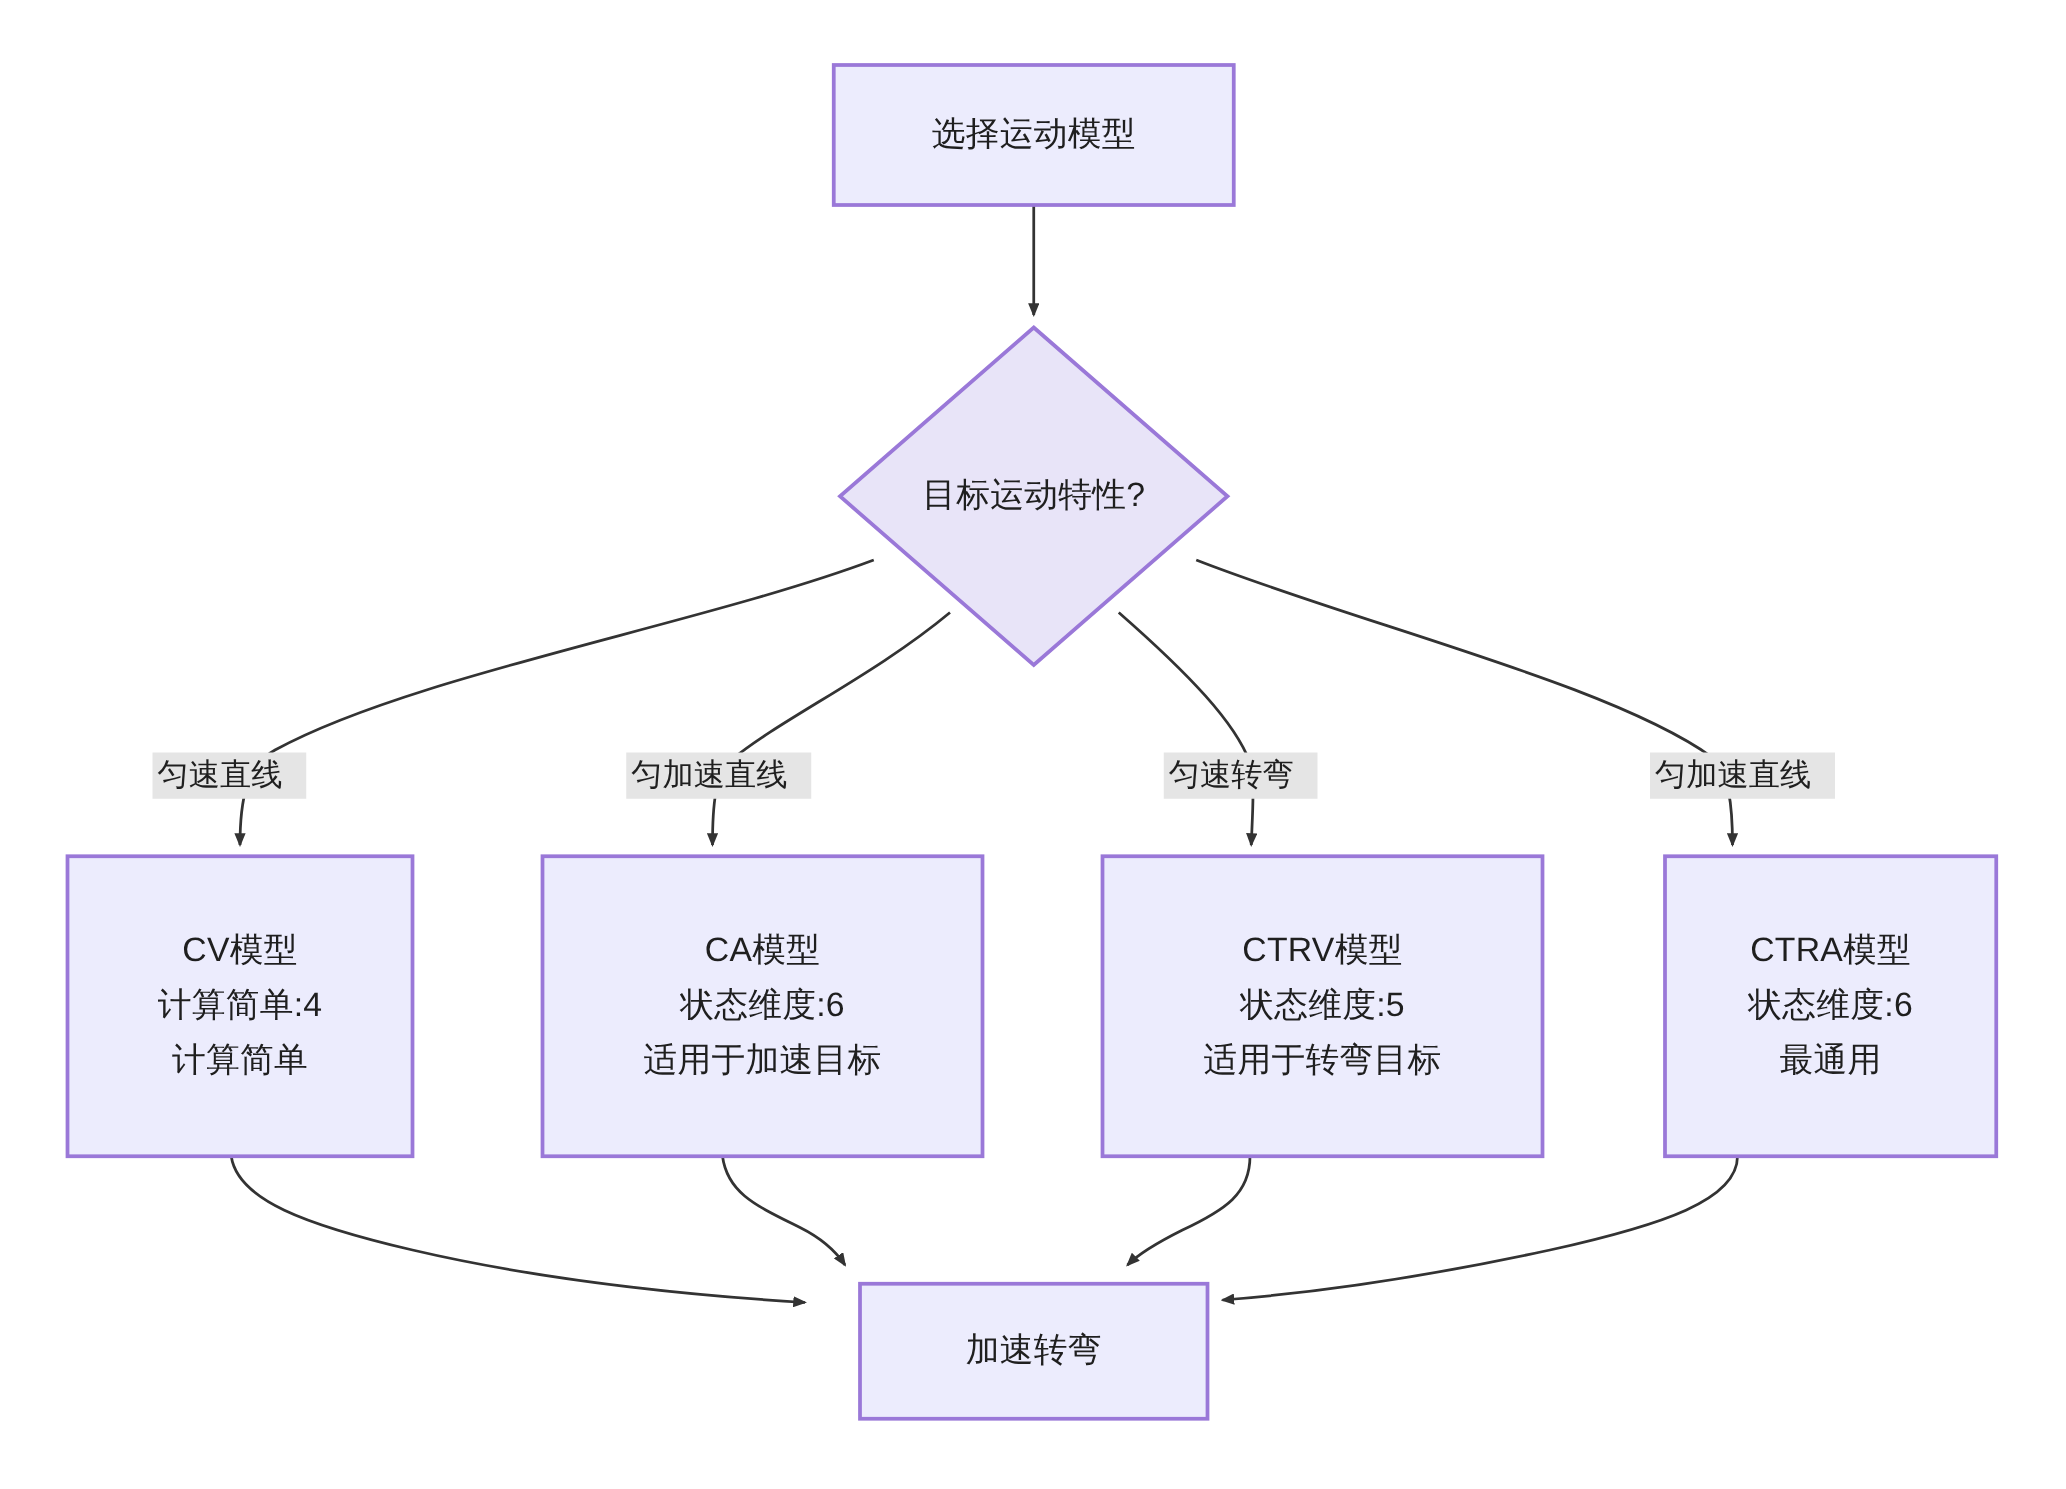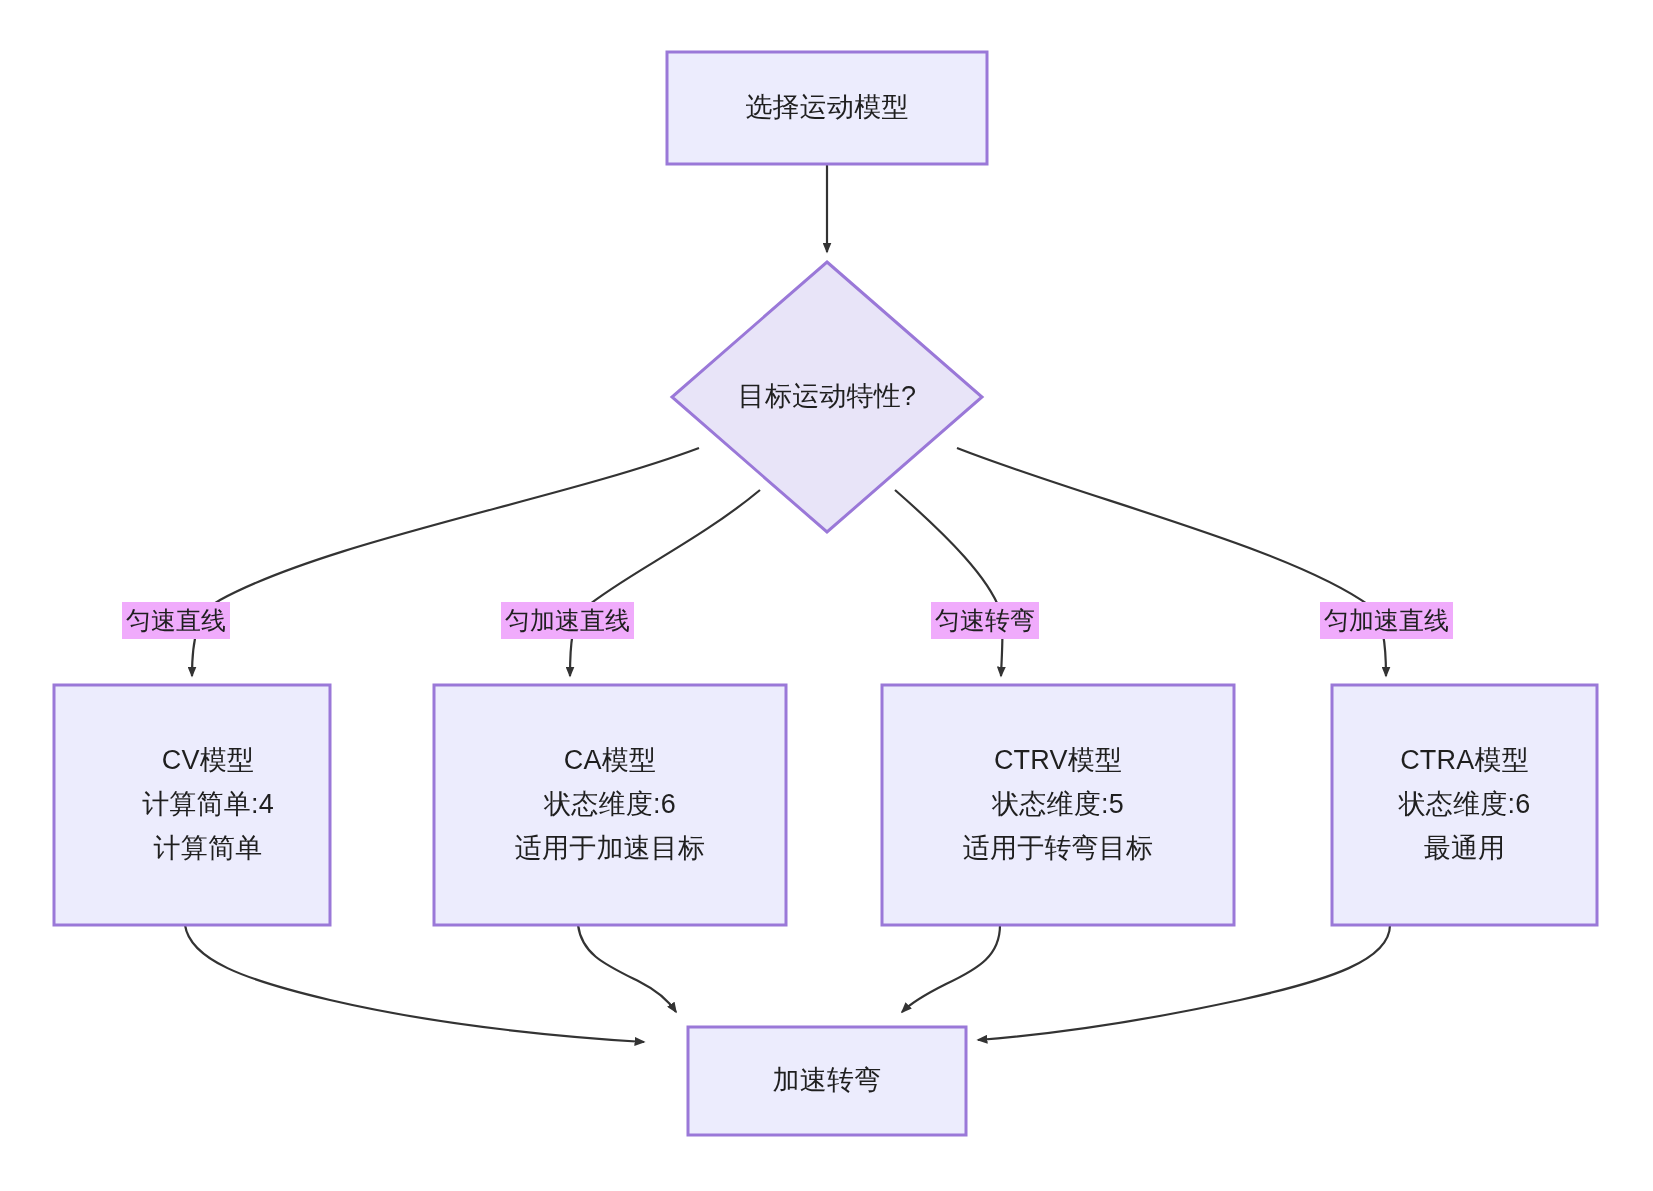--- a/index.html
+++ b/index.html
@@ -51,25 +51,25 @@
     line-height: 1.62;
     letter-spacing: 0.2px;
     pointer-events: none;
     white-space: nowrap;
   }
   .node-label .line {
     display: block;
   }
   .edge-label {
     position: absolute;
-    background: #f0abfc;
+    background: #e5e5e5;
     color: #1f1f1f;
     font-size: 25px;
     line-height: 1.2;
-    padding: 3px 4px 4px 4px;
+    padding: 3px 19px 4px 4px;
     white-space: nowrap;
   }
 </style>
 </head>
 <body>
 
 <div id="diagram-root">
 
   <svg id="flow-svg" viewBox="0 0 1653 1191">
     <defs>
@@ -116,21 +116,21 @@
   </svg>
 
   <div class="node-label" style="left:672px; top:340px; width:310px; height:114px;">
     <span class="line">目标运动特性?</span>
   </div>
 
   <div class="node-label" style="left:667px; top:52px; width:320px; height:112px;">
     <span class="line">选择运动模型</span>
   </div>
 
-  <div class="node-label" style="left:54px; top:685px; width:276px; height:240px;padding-left:16px;">
+  <div class="node-label" style="left:54px; top:685px; width:276px; height:240px;">
     <span class="line">CV模型</span>
     <span class="line">计算简单:4</span>
     <span class="line">计算简单</span>
   </div>
 
   <div class="node-label" style="left:434px; top:685px; width:352px; height:240px;">
     <span class="line">CA模型</span>
     <span class="line">状态维度:6</span>
     <span class="line">适用于加速目标</span>
   </div>

